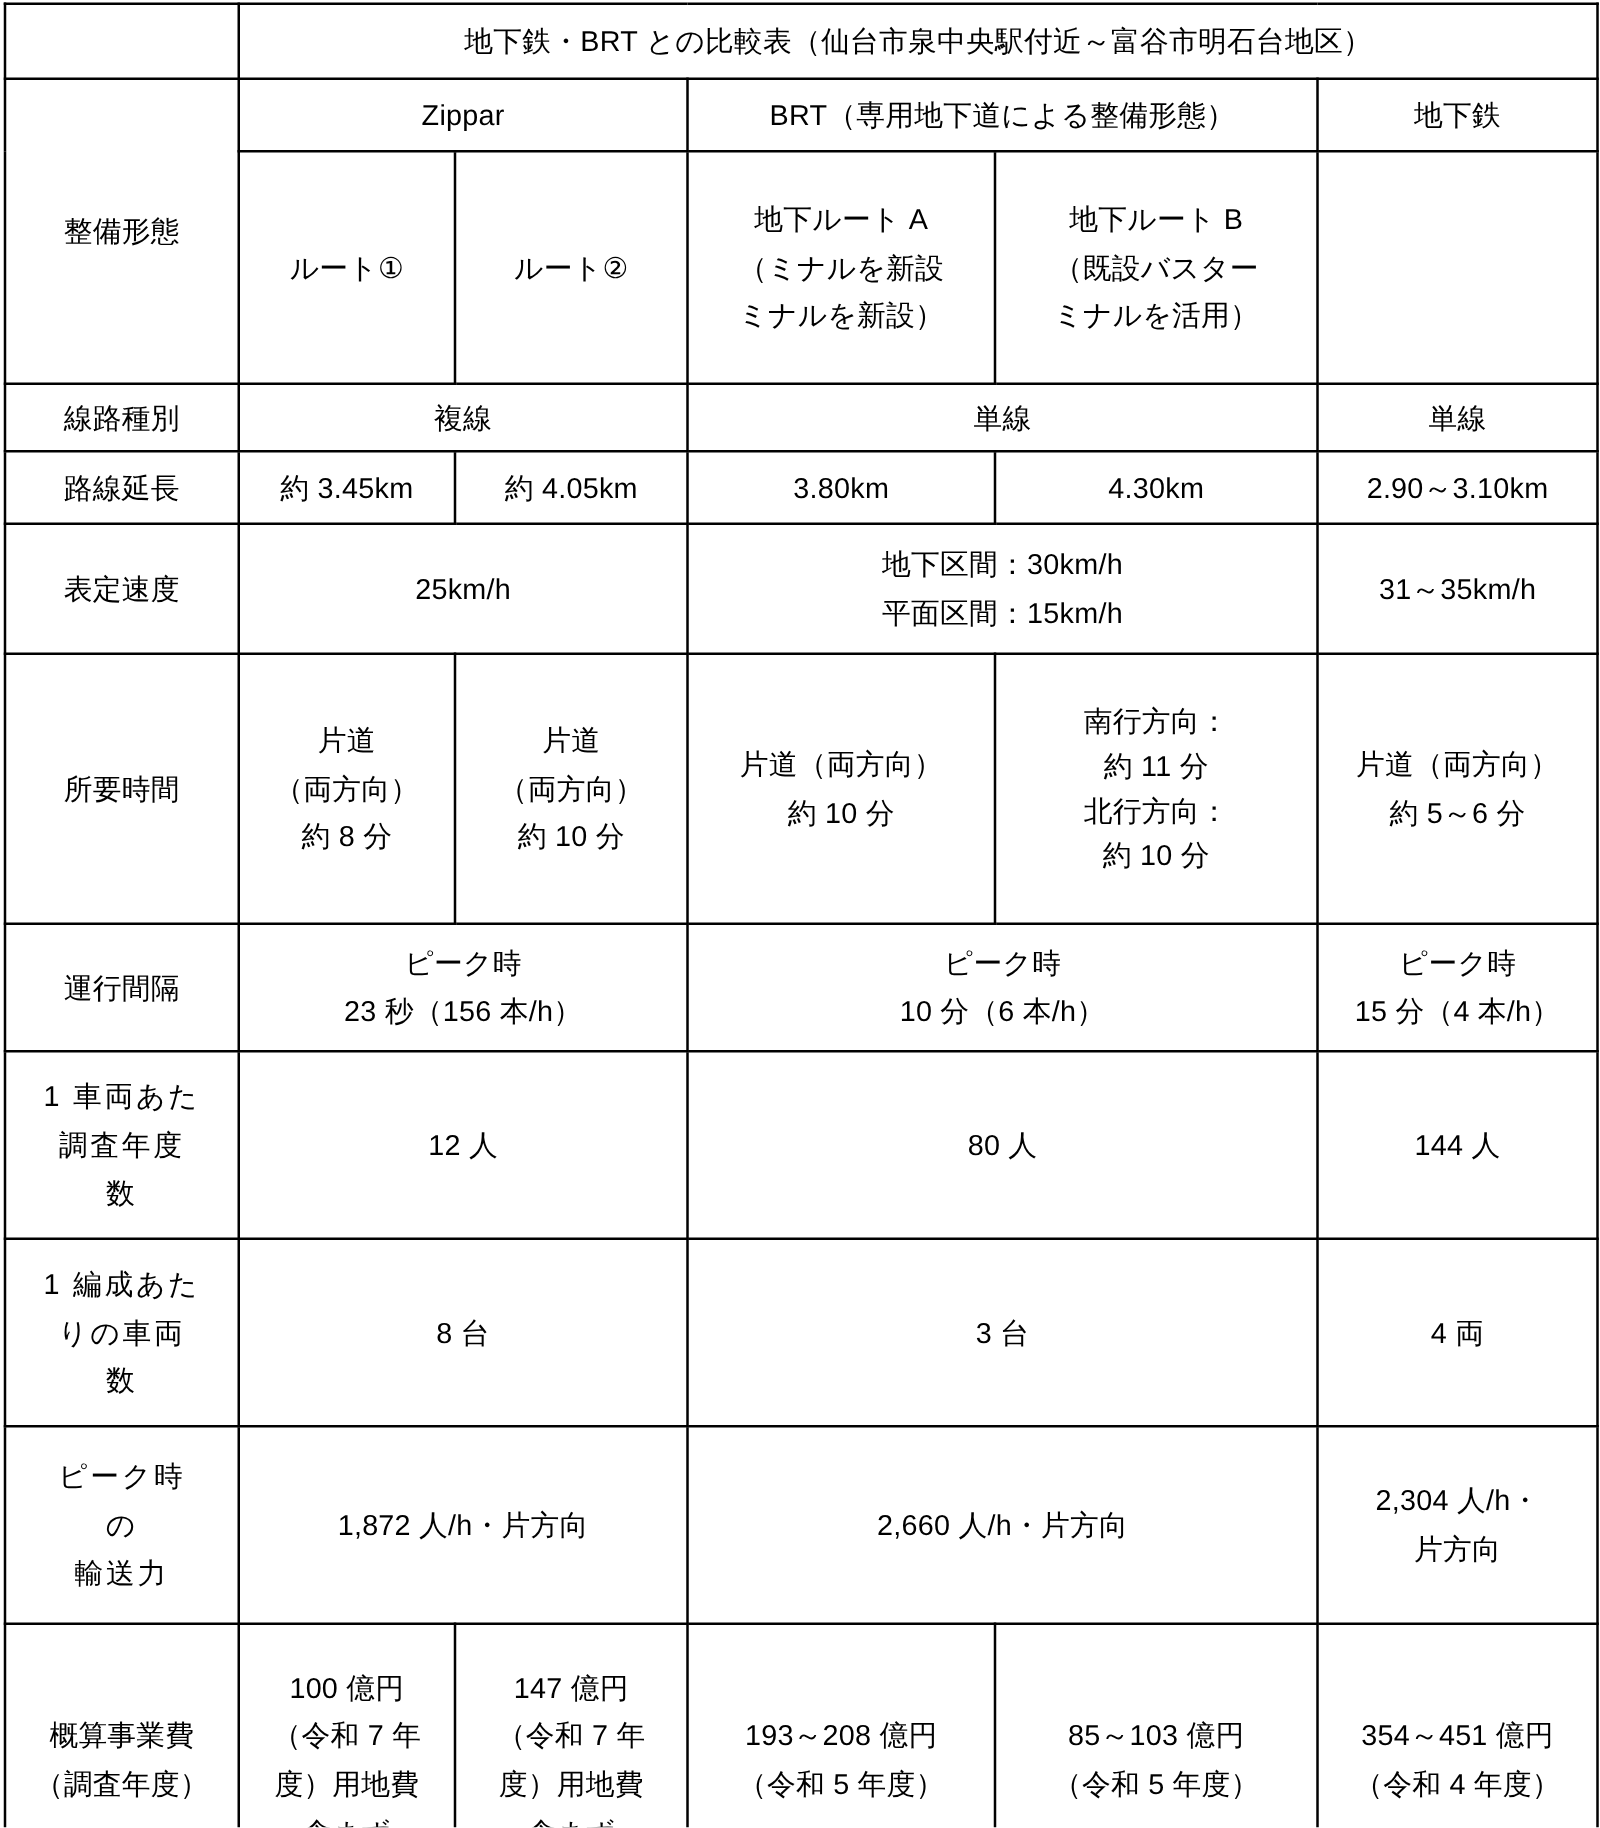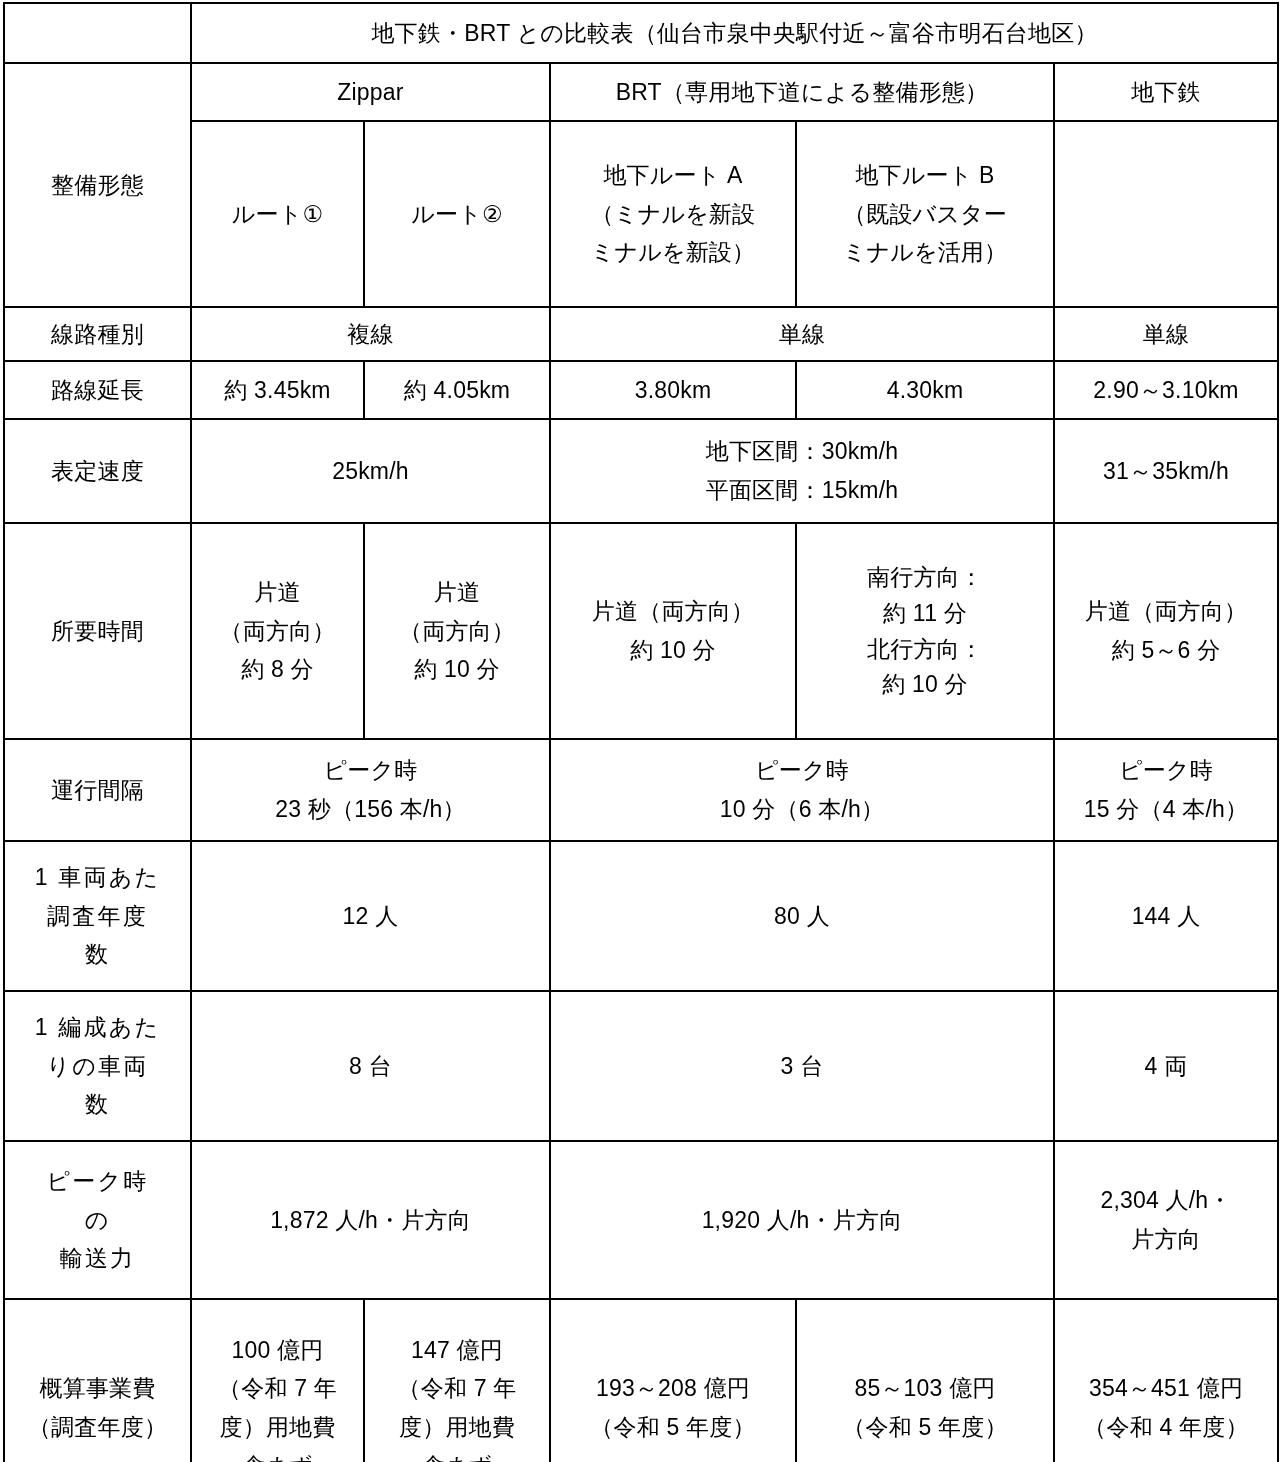--- a/index.html
+++ b/index.html
@@ -229,21 +229,21 @@
         <td class="h-hensei">4 両</td>
       </tr>
 
       <tr>
         <td class="rowhead spaced h-peak">
           <span class="ln">ピーク時</span>
           <span class="ln">の</span>
           <span class="ln">輸送力</span>
         </td>
         <td class="h-peak sm" colspan="2">1,872 人/h・片方向</td>
-        <td class="h-peak sm" colspan="2">1,920 人/h・片方向</td>
+        <td class="h-peak sm" colspan="2">2,660 人/h・片方向</td>
         <td class="h-peak sm">
           <span class="ln">2,304 人/h・</span>
           <span class="ln">片方向</span>
         </td>
       </tr>
 
       <tr>
         <td class="rowhead h-gaisan sm">
           <span class="ln">概算事業費</span>
           <span class="ln">（調査年度）</span>

